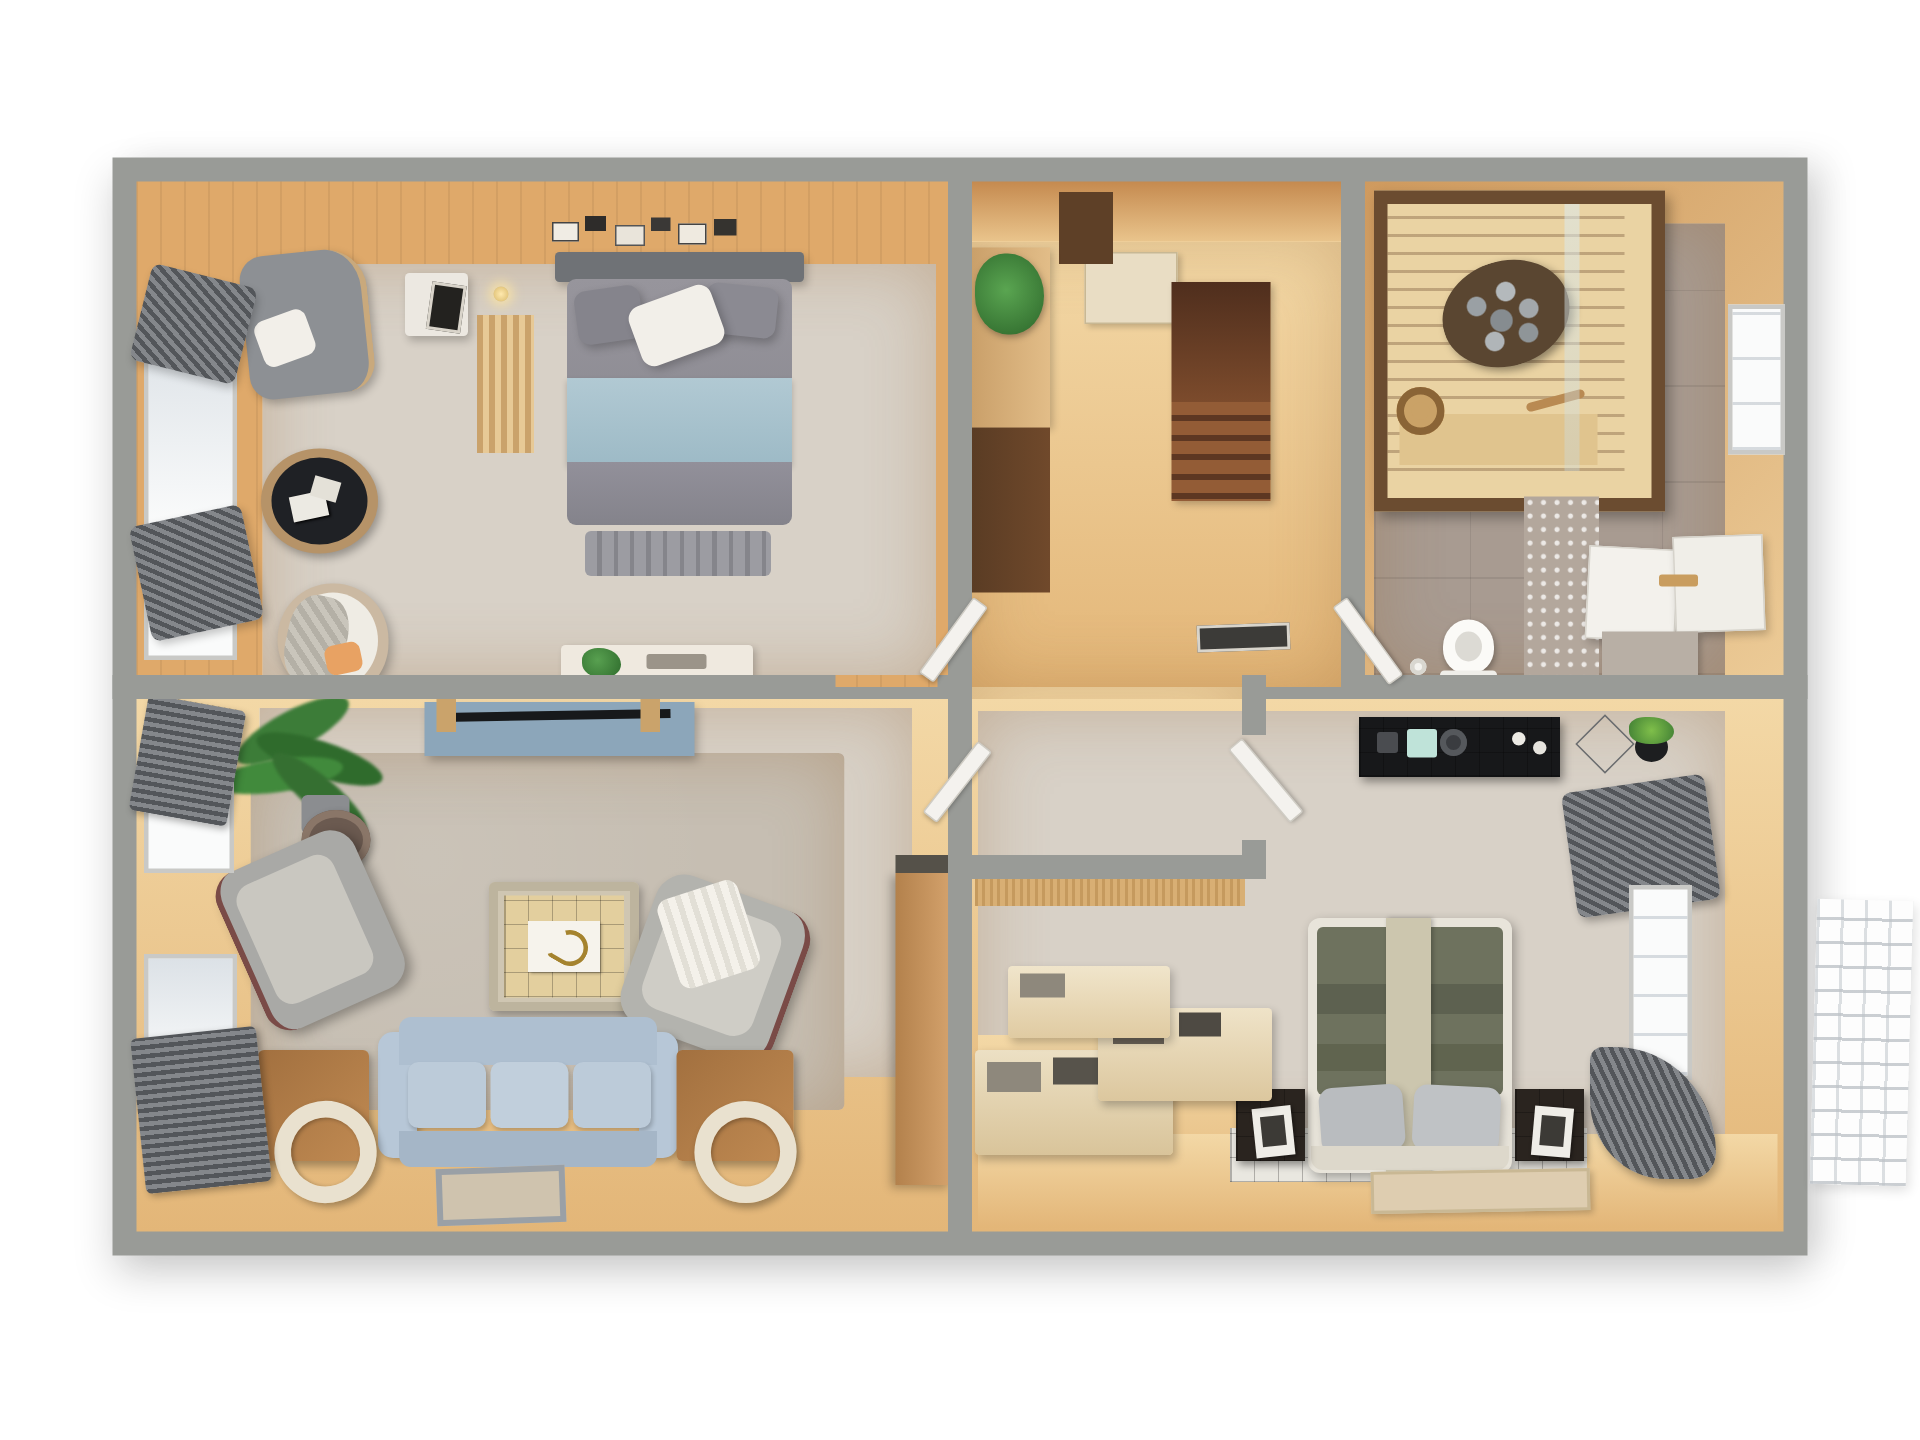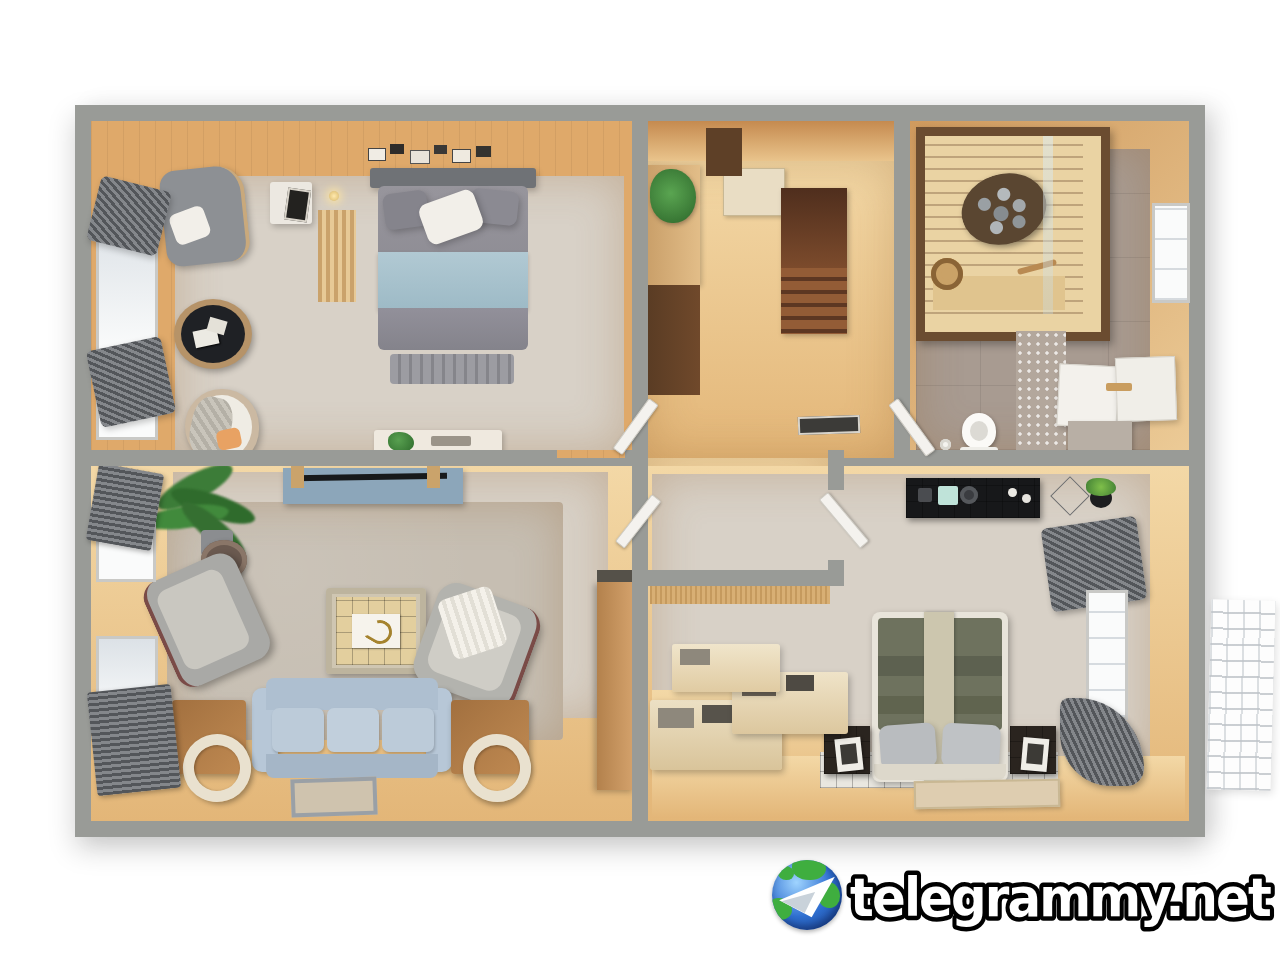--- a/index.html
+++ b/index.html
@@ -337,27 +337,14 @@
   <div class="abs door" style="left:649px;top:398px;width:10px;height:60px;transform:rotate(36deg);transform-origin:top left;"></div>
   <div class="abs door" style="left:886px;top:398px;width:10px;height:62px;transform:rotate(-36deg);transform-origin:top right;"></div>
   <div class="abs door" style="left:652px;top:494px;width:10px;height:58px;transform:rotate(38deg);transform-origin:top left;"></div>
   <div class="abs door" style="left:816px;top:492px;width:10px;height:62px;transform:rotate(-40deg);transform-origin:top right;"></div>
 
   <div class="abs" style="left:1209px;top:600px;width:64px;height:190px;background:#fdfdfd;transform:rotate(1.5deg);
               background-image:repeating-linear-gradient(0deg,rgba(190,195,200,.8) 0 2px,transparent 2px 16px),
                                repeating-linear-gradient(90deg,rgba(205,210,214,.7) 0 2px,transparent 2px 16px);
               box-shadow:2px 3px 8px rgba(0,0,0,.12);"></div>
 
-  <div class="abs" style="left:772px;top:856px;width:506px;height:84px;">
-    <div class="abs logo-circle" style="left:0;top:4px;width:70px;height:70px;">
-      <div class="land" style="left:20px;top:-4px;width:34px;height:24px;"></div>
-      <div class="land" style="left:46px;top:22px;width:22px;height:26px;"></div>
-      <div class="land" style="left:-4px;top:38px;width:24px;height:22px;"></div>
-      <div class="land" style="left:6px;top:6px;width:16px;height:14px;"></div>
-      <div class="abs plane" style="left:6px;top:16px;width:58px;height:42px;"></div>
-      <div class="abs plane-fold" style="left:6px;top:16px;width:58px;height:42px;"></div>
-    </div>
-    <svg class="abs" style="left:74px;top:0;" width="432" height="84" viewBox="0 0 432 84">
-      <text x="4" y="60" font-family="DejaVu Sans, sans-serif" font-size="54" font-weight="bold" letter-spacing="-2" fill="#ffffff" stroke="#000000" stroke-width="9" stroke-linejoin="round" paint-order="stroke" textLength="420" lengthAdjust="spacingAndGlyphs">telegrammy.net</text>
-    </svg>
-  </div>
 
 </div>
 
 </body></html>

